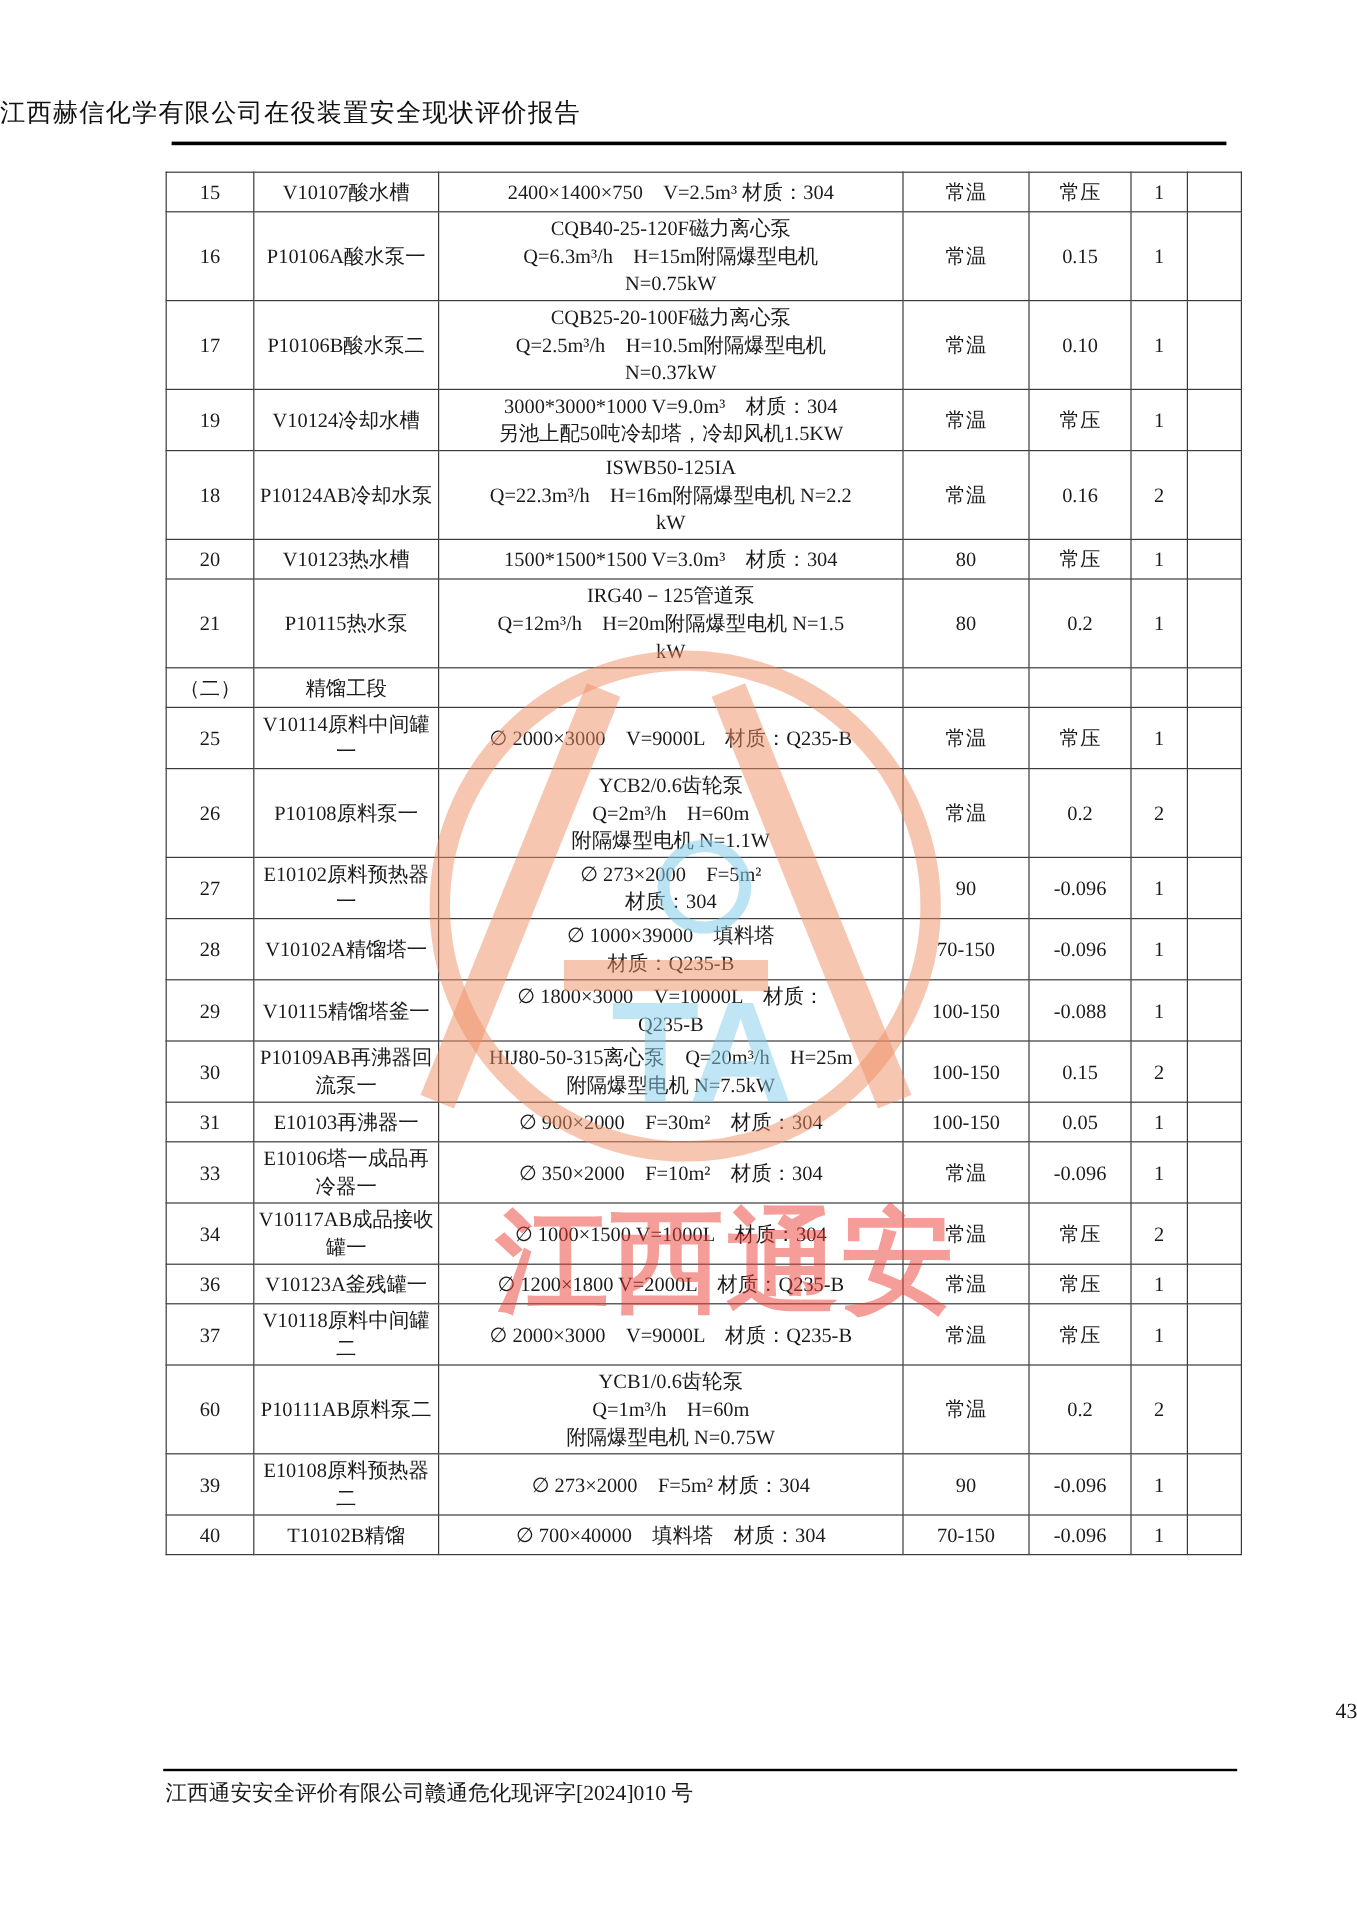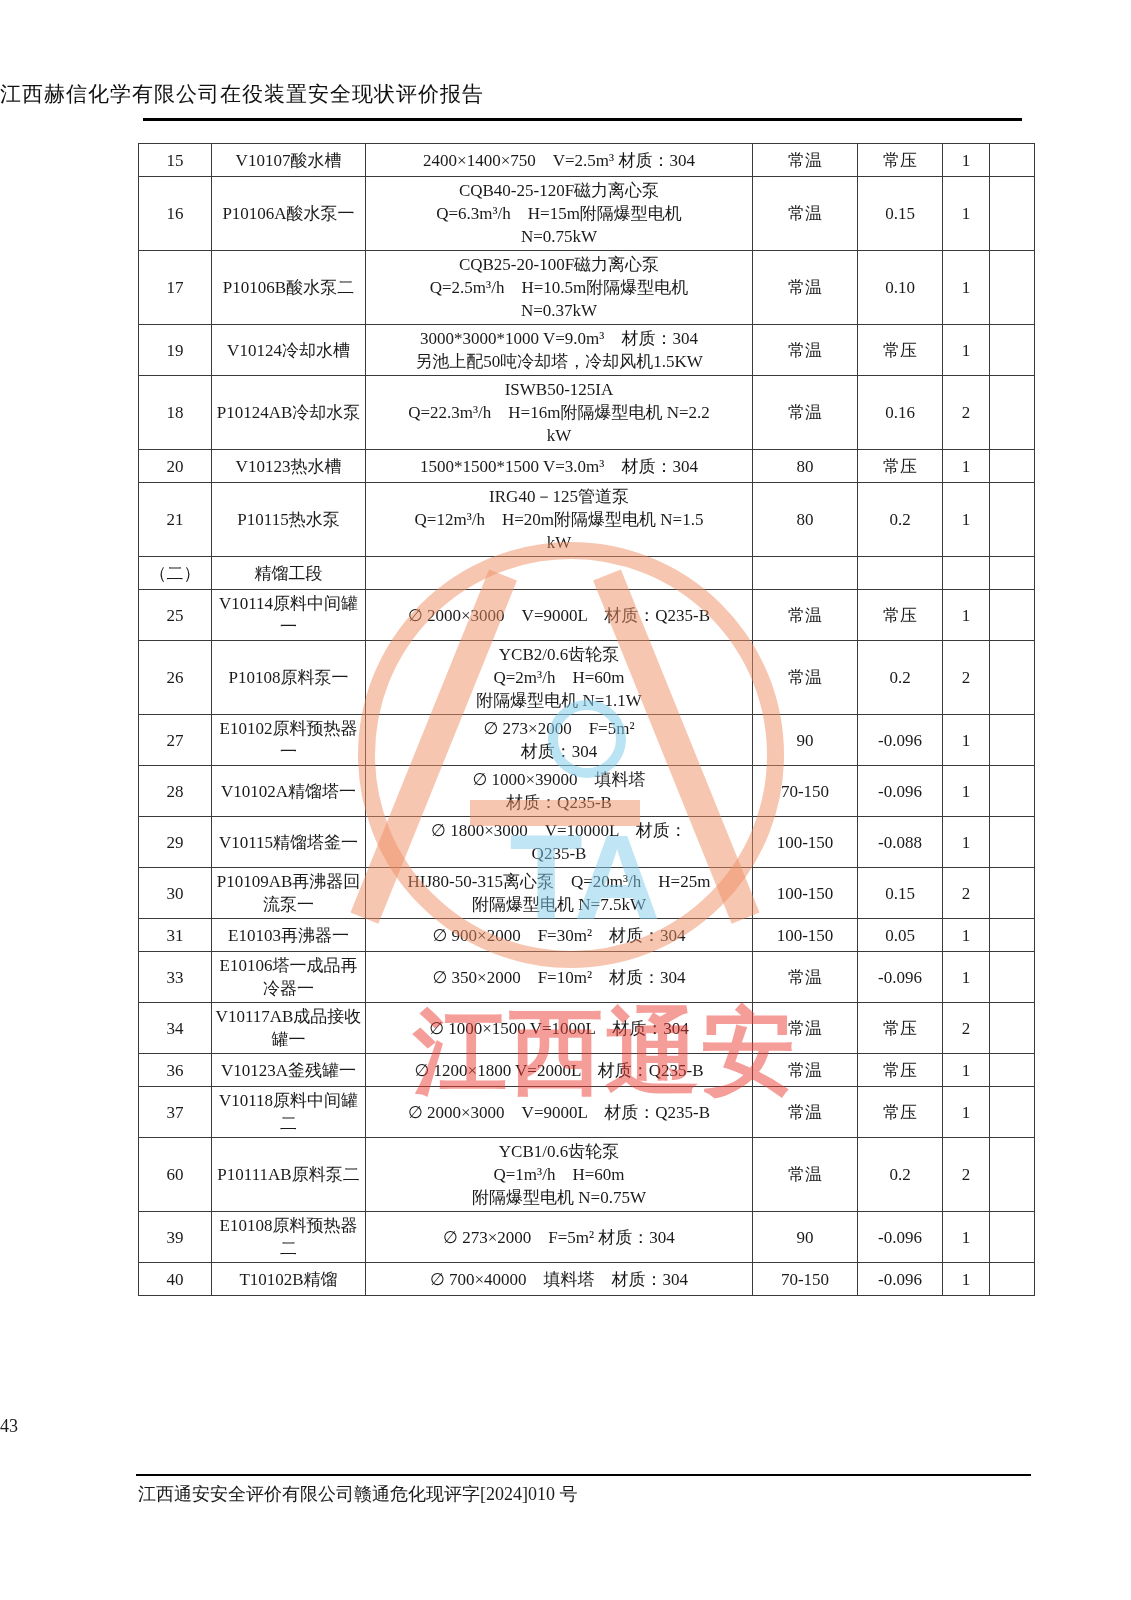--- a/index.html
+++ b/index.html
@@ -58,21 +58,21 @@
     font-family:"Liberation Sans",sans-serif;
   }
   .wm-red-text{
     top:998px;left:413px;width:400px;
     font-size:94px;line-height:108px;font-weight:bold;
     color:rgba(236,62,52,0.50);letter-spacing:2px;white-space:nowrap;
   }
   
   .page-number{
     position:absolute;top:1416px;left:0;width:100%;
-    text-align:left;font-size:18px;
+    text-align:right;font-size:18px;
   }
   .footer-rule{
     position:absolute;top:1474px;left:136px;width:895px;height:2px;
     background:#000;
   }
   .footer-bar{
     position:absolute;top:1482px;left:138px;width:892px;
     display:flex;
     font-size:18px;
   }

